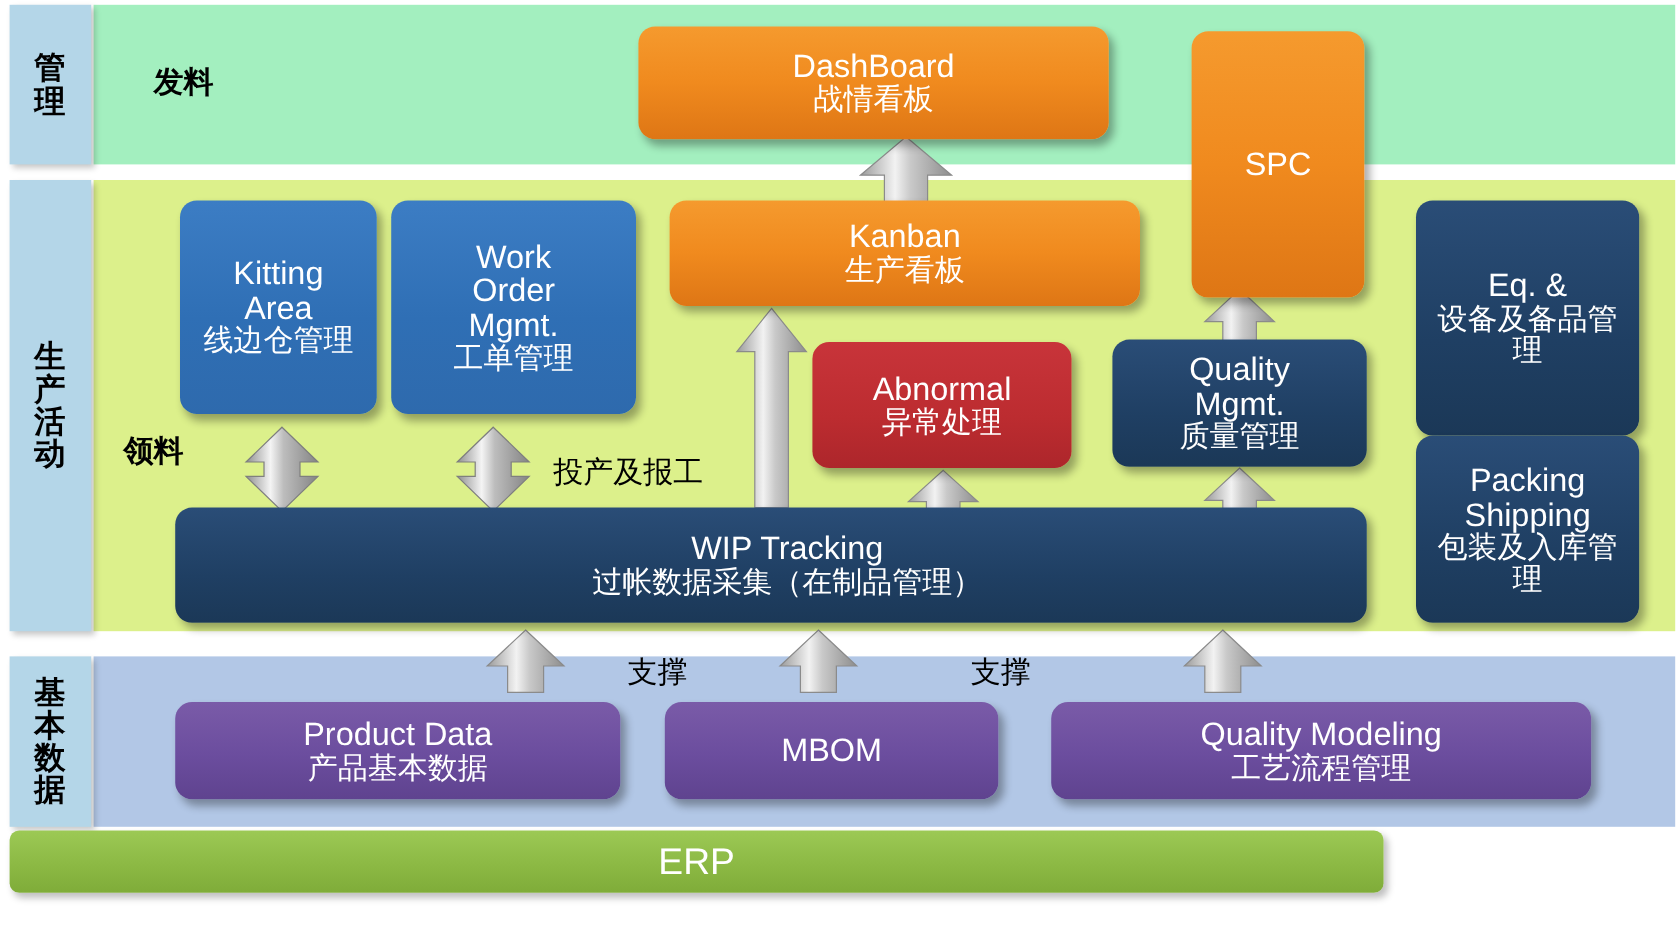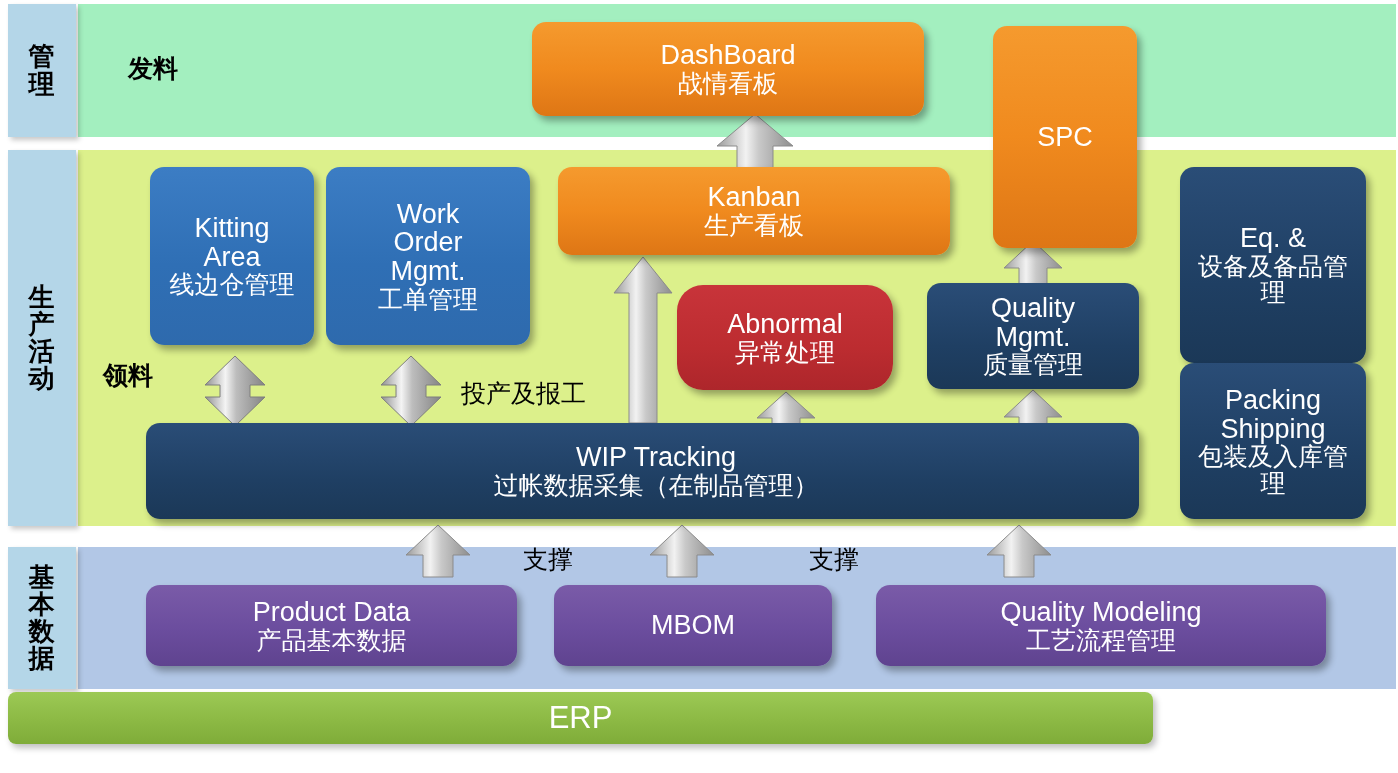--- a/index.html
+++ b/index.html
@@ -230,21 +230,21 @@
     <span class="en">Order</span>
     <span class="en">Mgmt.</span>
     <span class="cn">工单管理</span>
   </div>
 
   <div class="box orange" style="left:558px;top:167px;width:392px;height:88px;">
     <span class="en">Kanban</span>
     <span class="cn">生产看板</span>
   </div>
 
-  <div class="box red" style="left:677px;top:285px;width:216px;height:105px;border-radius:26px;">
+  <div class="box red" style="left:677px;top:285px;width:216px;height:105px;">
     <span class="en">Abnormal</span>
     <span class="cn">异常处理</span>
   </div>
 
   <div class="box navy" style="left:927px;top:283px;width:212px;height:106px;">
     <span class="en">Quality</span>
     <span class="en">Mgmt.</span>
     <span class="cn">质量管理</span>
   </div>
 

